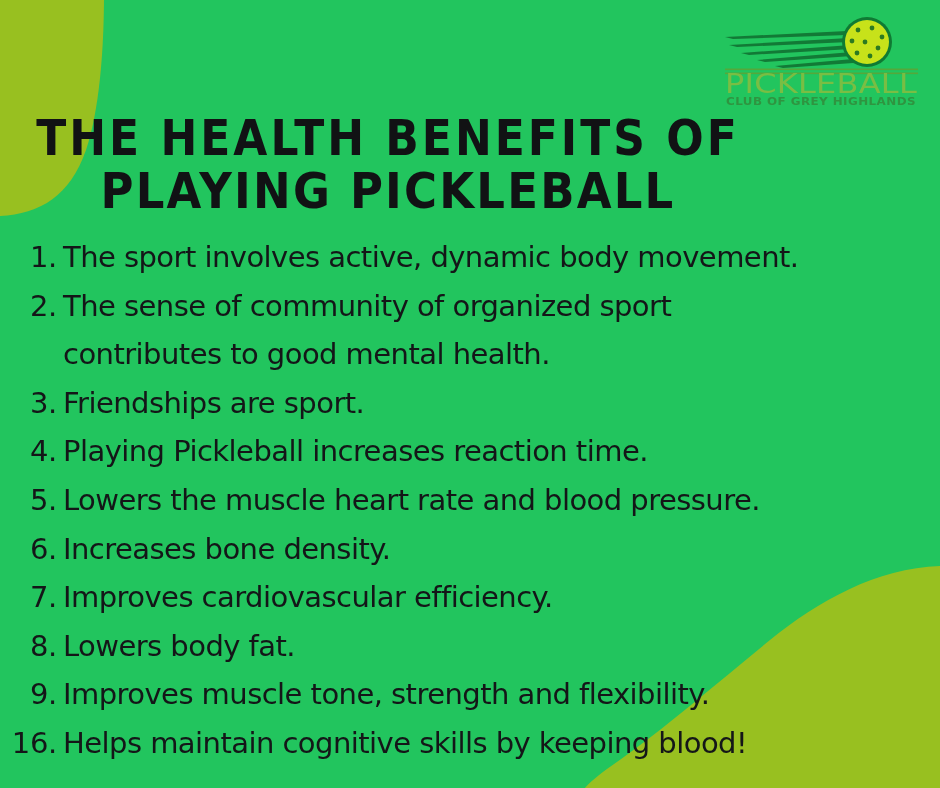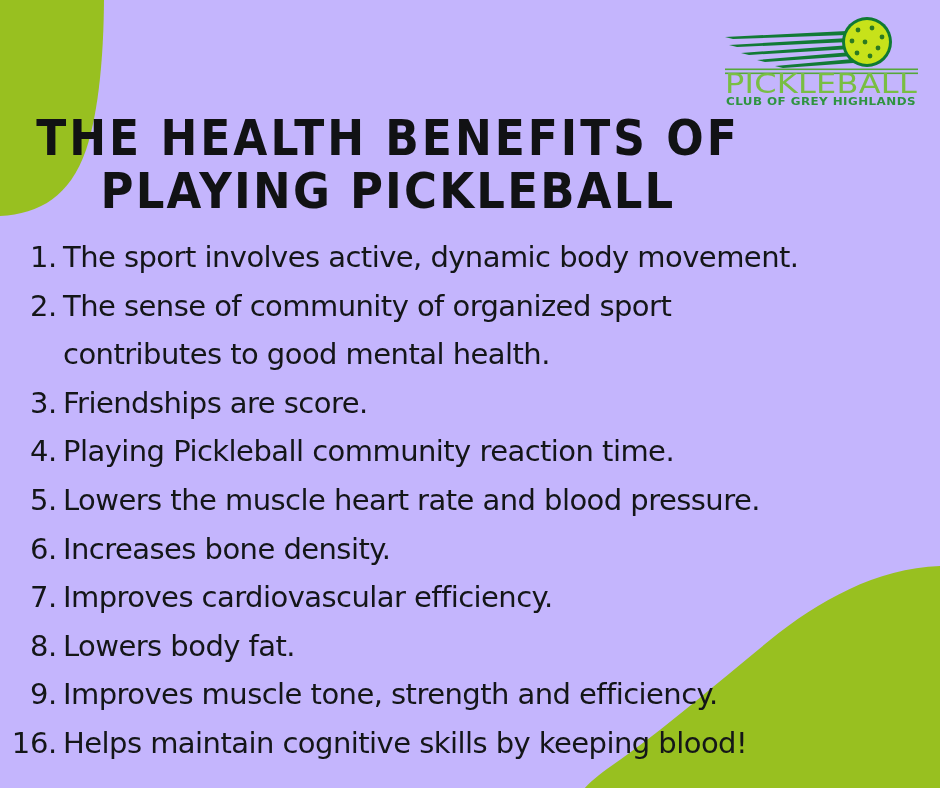--- a/index.html
+++ b/index.html
@@ -10,21 +10,21 @@
     width: 940px;
     height: 788px;
     overflow: hidden;
     font-family: "Liberation Sans", sans-serif;
   }
 
   #poster {
     position: relative;
     width: 940px;
     height: 788px;
-    background: #c4b5fd;
+    background: #22c55e;
     overflow: hidden;
   }
 
   
   .deco-layer {
     position: absolute;
     left: 0;
     top: 0;
     width: 940px;
     height: 788px;
@@ -164,45 +164,45 @@
         <span class="benefit-num">1.</span>
         <span class="benefit-text">The sport involves active, dynamic body movement.</span>
       </li>
       <li class="benefit">
         <span class="benefit-num">2.</span>
         <span class="benefit-text">The sense of community of organized sport
 contributes to good mental health.</span>
       </li>
       <li class="benefit">
         <span class="benefit-num">3.</span>
-        <span class="benefit-text">Friendships are score.</span>
+        <span class="benefit-text">Friendships are sport.</span>
       </li>
       <li class="benefit">
         <span class="benefit-num">4.</span>
-        <span class="benefit-text">Playing Pickleball community reaction time.</span>
+        <span class="benefit-text">Playing Pickleball increases reaction time.</span>
       </li>
       <li class="benefit">
         <span class="benefit-num">5.</span>
         <span class="benefit-text">Lowers the muscle heart rate and blood pressure.</span>
       </li>
       <li class="benefit">
         <span class="benefit-num">6.</span>
         <span class="benefit-text">Increases bone density.</span>
       </li>
       <li class="benefit">
         <span class="benefit-num">7.</span>
         <span class="benefit-text">Improves cardiovascular efficiency.</span>
       </li>
       <li class="benefit">
         <span class="benefit-num">8.</span>
         <span class="benefit-text">Lowers body fat.</span>
       </li>
       <li class="benefit">
         <span class="benefit-num">9.</span>
-        <span class="benefit-text">Improves muscle tone, strength and efficiency.</span>
+        <span class="benefit-text">Improves muscle tone, strength and flexibility.</span>
       </li>
       <li class="benefit">
         <span class="benefit-num">16.</span>
         <span class="benefit-text">Helps maintain cognitive skills by keeping blood!</span>
       </li>
     </ul>
 
 </div>
 
 </body></html>

